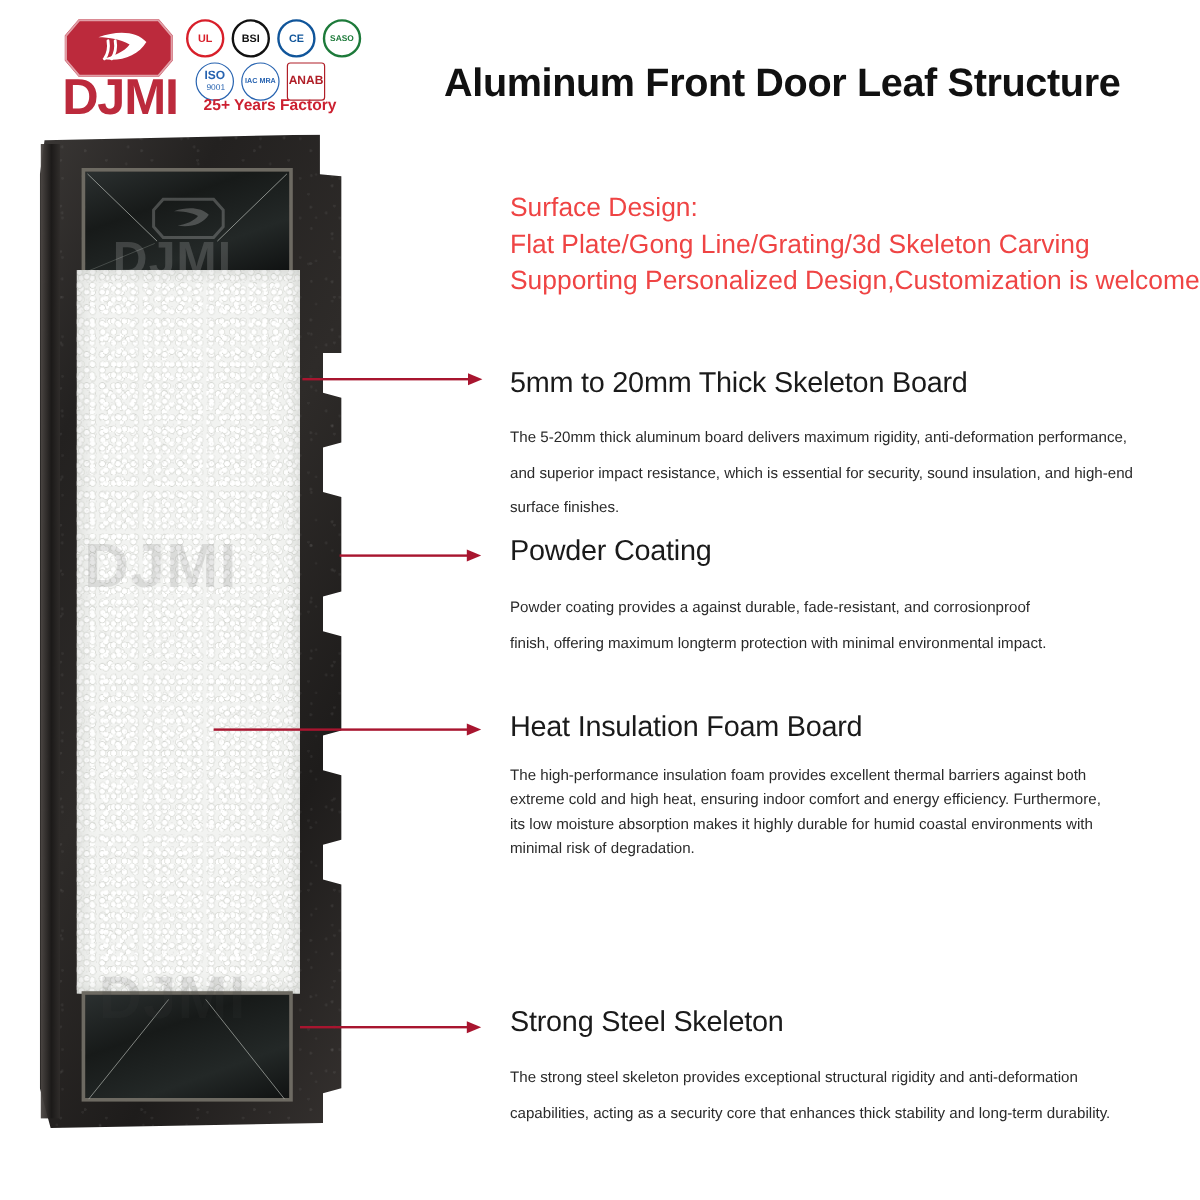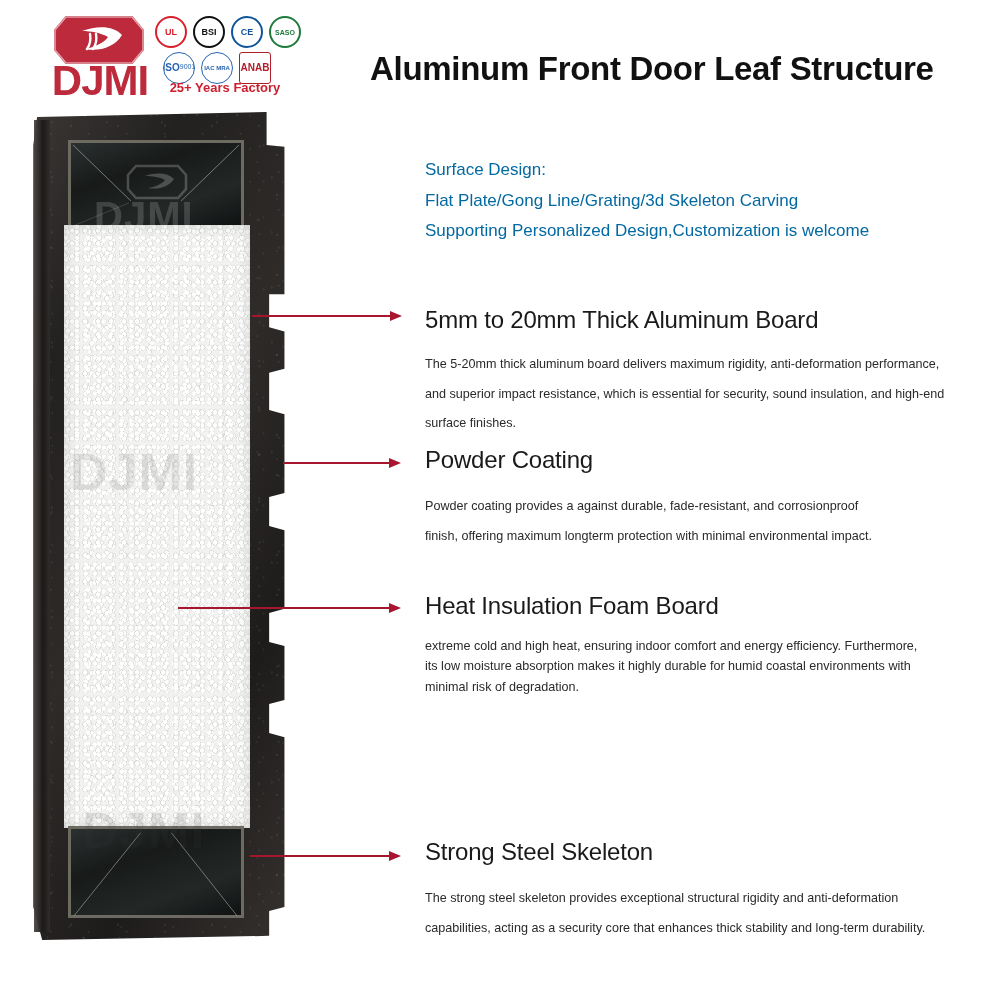--- a/index.html
+++ b/index.html
@@ -71,21 +71,21 @@
     position: relative;
     flex: none;
   }
   .cert-ul     { border: 2px solid #d81f2a; color: #d81f2a; }
   .cert-bsi    { border: 2px solid #111111; color: #111111; }
   .cert-ce     { border: 2px solid #10559a; color: #10559a; }
   .cert-saso   { border: 2px solid #1d7a3a; color: #1d7a3a; font-size: 7px;}
   .cert-iso    { border: 1.5px solid #2763b0; color: #2763b0; font-size: 10px; line-height:1.0;}
   .cert-iac    { border: 1.5px solid #2763b0; color: #2763b0; font-size: 6px; }
   .cert-anab   { border: 1.5px solid #b01f28; color: #b01f28; font-size: 10px; border-radius: 3px; }
-  .cert-stack  { display:flex; align-items:flex-start; line-height:1.05; }
+  .cert-stack  { display:flex; flex-direction:column; align-items:flex-end; line-height:1.05; }
   .cert-sub    { font-size: 7px; font-weight: normal; }
 
   #years-factory {
     position: absolute;
     left: 150px; top: 80px;
     width: 150px;
     text-align: center;
     color: #cc2030;
     font-weight: bold;
     font-size: 13px;
@@ -239,22 +239,22 @@
 
   
   #text-column {
     position: absolute;
     left: 425px; top: 0;
     width: 560px;
   }
   .intro-line {
     position: absolute;
     left: 0;
-    font-size: 17px;
-    color: #0369a1;
+    font-size: 22px;
+    color: #ef4444;
     white-space: nowrap;
   }
   .section { position: absolute; left: 0; width: 560px; }
   .section-heading {
     font-size: 24px;
     font-weight: normal;
     color: #1a1a1a;
     letter-spacing: -0.2px;
     white-space: nowrap;
     margin: 0;
@@ -375,39 +375,40 @@
   <div class="leader-head" style="left:139px;"></div>
 </div>
 
 <div id="text-column">
 
   <div class="intro-line" style="top:160px;">Surface Design:</div>
   <div class="intro-line" style="top:191px;">Flat Plate/Gong Line/Grating/3d Skeleton Carving</div>
   <div class="intro-line" style="top:221px;">Supporting Personalized Design,Customization is welcome</div>
 
   <div class="section" style="top:306px;">
-    <h2 class="section-heading">5mm to 20mm Thick Aluminum Board</h2>
+    <h2 class="section-heading">5mm to 20mm Thick Skeleton Board</h2>
     <div class="section-body body-loose" style="margin-top:16px;">
       <p>The 5-20mm thick aluminum board delivers maximum rigidity, anti-deformation performance,</p>
       <p>and superior impact resistance, which is essential for security, sound insulation, and high-end</p>
       <p>surface finishes.</p>
     </div>
   </div>
 
   <div class="section" style="top:446px;">
     <h2 class="section-heading">Powder Coating</h2>
     <div class="section-body body-loose" style="margin-top:18px;">
       <p>Powder coating provides a against durable, fade-resistant, and corrosionproof</p>
       <p>finish, offering maximum longterm protection with minimal environmental impact.</p>
     </div>
   </div>
 
   <div class="section" style="top:592px;">
     <h2 class="section-heading">Heat Insulation Foam Board</h2>
     <div class="section-body body-tight" style="margin-top:16px;">
+      <p>The high-performance insulation foam provides excellent thermal barriers against both</p>
       <p>extreme cold and high heat, ensuring indoor comfort and energy efficiency. Furthermore,</p>
       <p> its low moisture absorption makes it highly durable for humid coastal environments with</p>
       <p>minimal risk of degradation.</p>
     </div>
   </div>
 
   <div class="section" style="top:838px;">
     <h2 class="section-heading">Strong Steel Skeleton</h2>
     <div class="section-body body-loose" style="margin-top:18px;">
       <p>The strong steel skeleton provides exceptional structural rigidity and anti-deformation</p>

